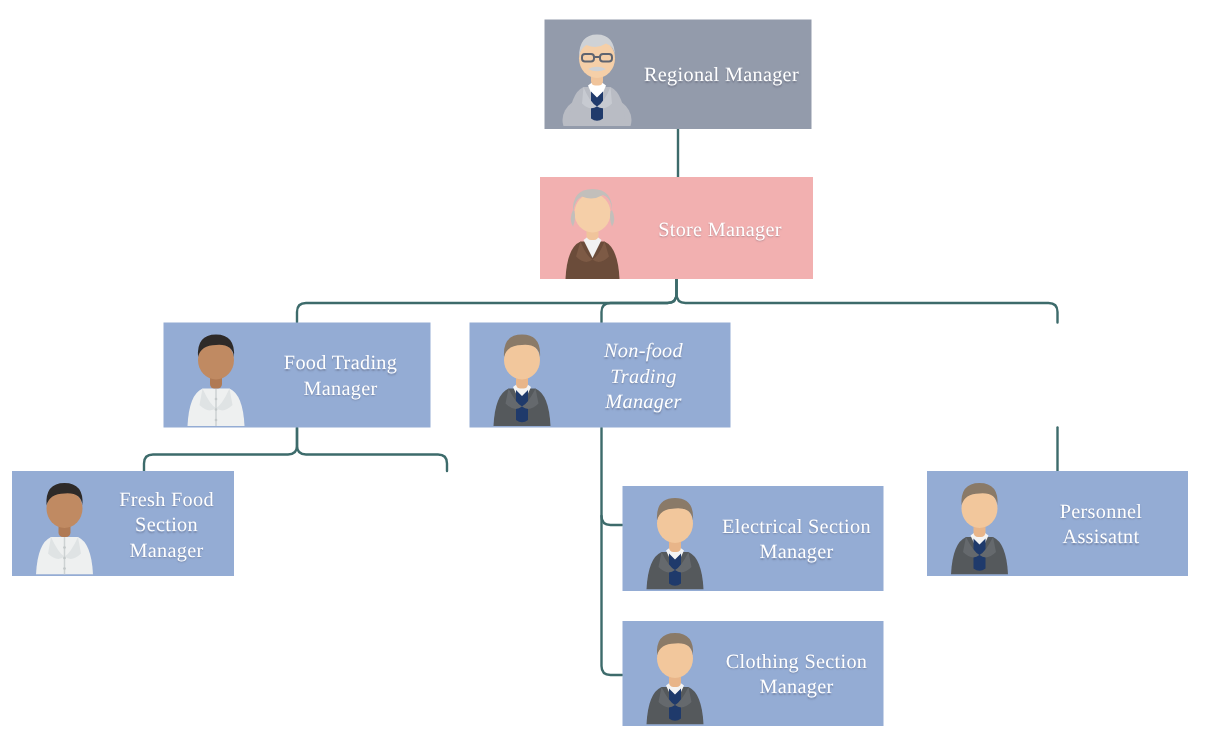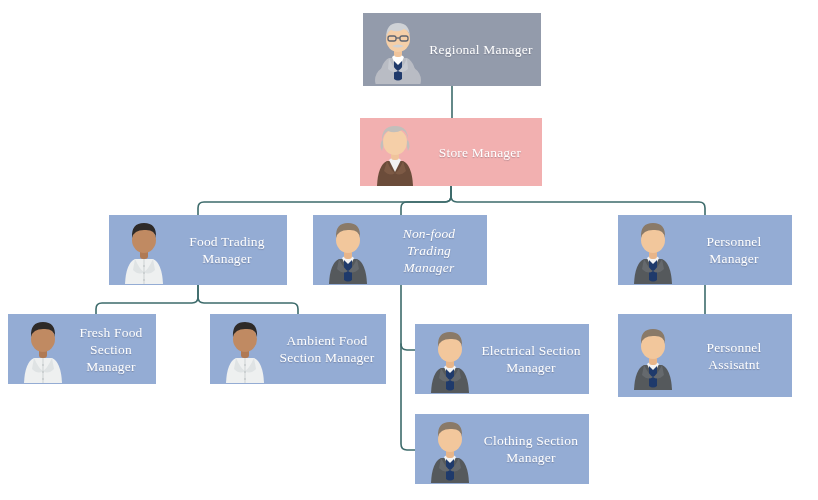--- a/index.html
+++ b/index.html
@@ -154,92 +154,59 @@
         <path d="M38 43 Q33 53 29 55 Q34 59 40 53 Z" fill="#65696d"></path>
         <rect x="25" y="33" width="8" height="10" rx="3" fill="#e8b589"></rect>
         <ellipse cx="29" cy="24" rx="12" ry="13" fill="#f2c79c"></ellipse>
         <path d="M17 22 Q16 7 29 7 Q42 7 41 22 Q40 13 29 14 Q19 14 17 22 Z" fill="#8a7a68"></path>
       </svg>
     </div>
     <div class="node-label">Non-food Trading
 Manager</div>
   </div>
 
-  <div class="node node-blue" style="left:618px; top:215px; width:174px; height:70px;">
-    <div class="node-avatar">
-      <svg viewBox="0 0 58 68">
-        <path d="M10 68 Q11 47 20 43 L38 43 Q47 47 48 68 Z" fill="#55595c"></path>
-        <path d="M23 42 L29 55 L35 42 L31 39 L27 39 Z" fill="#f4f4f4"></path>
-        <path d="M29 48 L33 44 L33 64 Q29 67 25 64 L25 44 Z" fill="#1f3a6b"></path>
-        <path d="M20 43 Q25 53 29 55 Q24 59 18 53 Z" fill="#65696d"></path>
-        <path d="M38 43 Q33 53 29 55 Q34 59 40 53 Z" fill="#65696d"></path>
-        <rect x="25" y="33" width="8" height="10" rx="3" fill="#e8b589"></rect>
-        <ellipse cx="29" cy="24" rx="12" ry="13" fill="#f2c79c"></ellipse>
-        <path d="M17 22 Q16 7 29 7 Q42 7 41 22 Q40 13 29 14 Q19 14 17 22 Z" fill="#8a7a68"></path>
-      </svg>
-    </div>
-    <div class="node-label">Personnel Manager</div>
-  </div>
 
   <div class="node node-blue" style="left:8px; top:314px; width:148px; height:70px;">
     <div class="node-avatar">
       <svg viewBox="0 0 58 68">
         <path d="M10 68 Q11 47 20 43 L38 43 Q47 47 48 68 Z" fill="#eef0f0"></path>
         <path d="M20 43 Q25 54 29 56 Q24 60 18 54 Z" fill="#dfe3e4"></path>
         <path d="M38 43 Q33 54 29 56 Q34 60 40 54 Z" fill="#dfe3e4"></path>
         <path d="M29 43 L29 68" stroke="#cdd2d3" stroke-width="1"></path>
         <circle cx="29" cy="50" r="0.9" fill="#c3c8c9"></circle>
         <circle cx="29" cy="57" r="0.9" fill="#c3c8c9"></circle>
         <circle cx="29" cy="64" r="0.9" fill="#c3c8c9"></circle>
         <rect x="25" y="33" width="8" height="10" rx="3" fill="#b07a54"></rect>
         <ellipse cx="29" cy="24" rx="12" ry="13" fill="#c08a62"></ellipse>
         <path d="M17 22 Q16 7 29 7 Q42 7 41 22 Q40 13 29 14 Q19 14 17 22 Z" fill="#2e2a28"></path>
       </svg>
     </div>
     <div class="node-label">Fresh Food Section
 Manager</div>
   </div>
 
-  <div class="node node-blue" style="left:210px; top:314px; width:176px; height:70px;">
-    <div class="node-avatar">
-      <svg viewBox="0 0 58 68">
-        <path d="M10 68 Q11 47 20 43 L38 43 Q47 47 48 68 Z" fill="#eef0f0"></path>
-        <path d="M20 43 Q25 54 29 56 Q24 60 18 54 Z" fill="#dfe3e4"></path>
-        <path d="M38 43 Q33 54 29 56 Q34 60 40 54 Z" fill="#dfe3e4"></path>
-        <path d="M29 43 L29 68" stroke="#cdd2d3" stroke-width="1"></path>
-        <circle cx="29" cy="50" r="0.9" fill="#c3c8c9"></circle>
-        <circle cx="29" cy="57" r="0.9" fill="#c3c8c9"></circle>
-        <circle cx="29" cy="64" r="0.9" fill="#c3c8c9"></circle>
-        <rect x="25" y="33" width="8" height="10" rx="3" fill="#b07a54"></rect>
-        <ellipse cx="29" cy="24" rx="12" ry="13" fill="#c08a62"></ellipse>
-        <path d="M17 22 Q16 7 29 7 Q42 7 41 22 Q40 13 29 14 Q19 14 17 22 Z" fill="#2e2a28"></path>
-      </svg>
-    </div>
-    <div class="node-label">Ambient Food
-Section Manager</div>
-  </div>
 
   <div class="node node-blue" style="left:415px; top:314px; width:174px; height:70px;margin-top:10px;">
     <div class="node-avatar">
       <svg viewBox="0 0 58 68">
         <path d="M10 68 Q11 47 20 43 L38 43 Q47 47 48 68 Z" fill="#55595c"></path>
         <path d="M23 42 L29 55 L35 42 L31 39 L27 39 Z" fill="#f4f4f4"></path>
         <path d="M29 48 L33 44 L33 64 Q29 67 25 64 L25 44 Z" fill="#1f3a6b"></path>
         <path d="M20 43 Q25 53 29 55 Q24 59 18 53 Z" fill="#65696d"></path>
         <path d="M38 43 Q33 53 29 55 Q34 59 40 53 Z" fill="#65696d"></path>
         <rect x="25" y="33" width="8" height="10" rx="3" fill="#e8b589"></rect>
         <ellipse cx="29" cy="24" rx="12" ry="13" fill="#f2c79c"></ellipse>
         <path d="M17 22 Q16 7 29 7 Q42 7 41 22 Q40 13 29 14 Q19 14 17 22 Z" fill="#8a7a68"></path>
       </svg>
     </div>
     <div class="node-label">Electrical Section
 Manager</div>
   </div>
 
-  <div class="node node-blue" style="left:618px; top:314px; width:174px; height:83px;">
+  <div class="node node-blue" style="left:618px; top:314px; width:174px; height:70px;">
     <div class="node-avatar">
       <svg viewBox="0 0 58 68">
         <path d="M10 68 Q11 47 20 43 L38 43 Q47 47 48 68 Z" fill="#55595c"></path>
         <path d="M23 42 L29 55 L35 42 L31 39 L27 39 Z" fill="#f4f4f4"></path>
         <path d="M29 48 L33 44 L33 64 Q29 67 25 64 L25 44 Z" fill="#1f3a6b"></path>
         <path d="M20 43 Q25 53 29 55 Q24 59 18 53 Z" fill="#65696d"></path>
         <path d="M38 43 Q33 53 29 55 Q34 59 40 53 Z" fill="#65696d"></path>
         <rect x="25" y="33" width="8" height="10" rx="3" fill="#e8b589"></rect>
         <ellipse cx="29" cy="24" rx="12" ry="13" fill="#f2c79c"></ellipse>
         <path d="M17 22 Q16 7 29 7 Q42 7 41 22 Q40 13 29 14 Q19 14 17 22 Z" fill="#8a7a68"></path>

